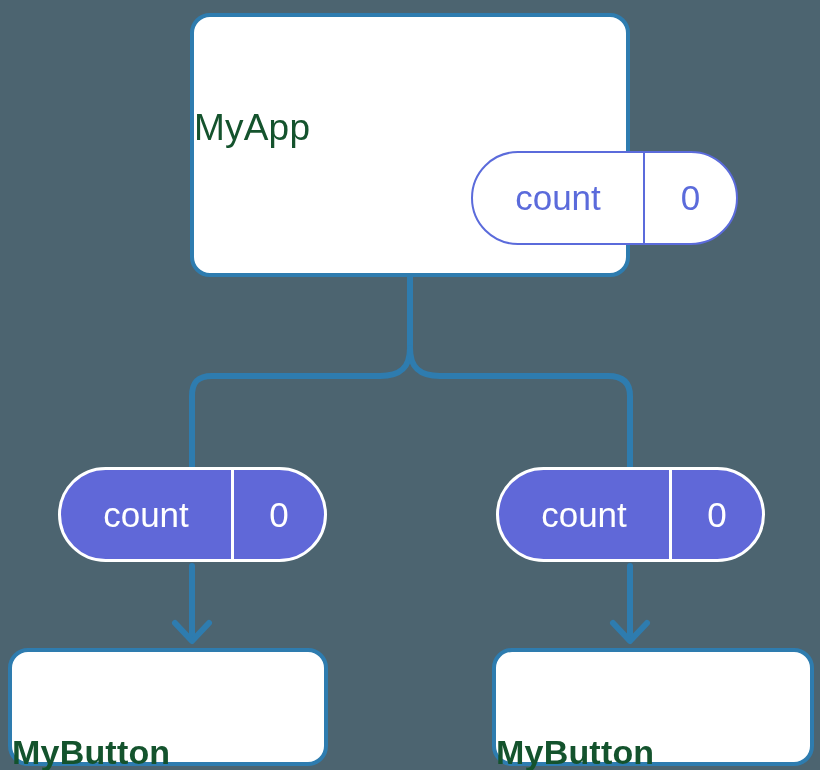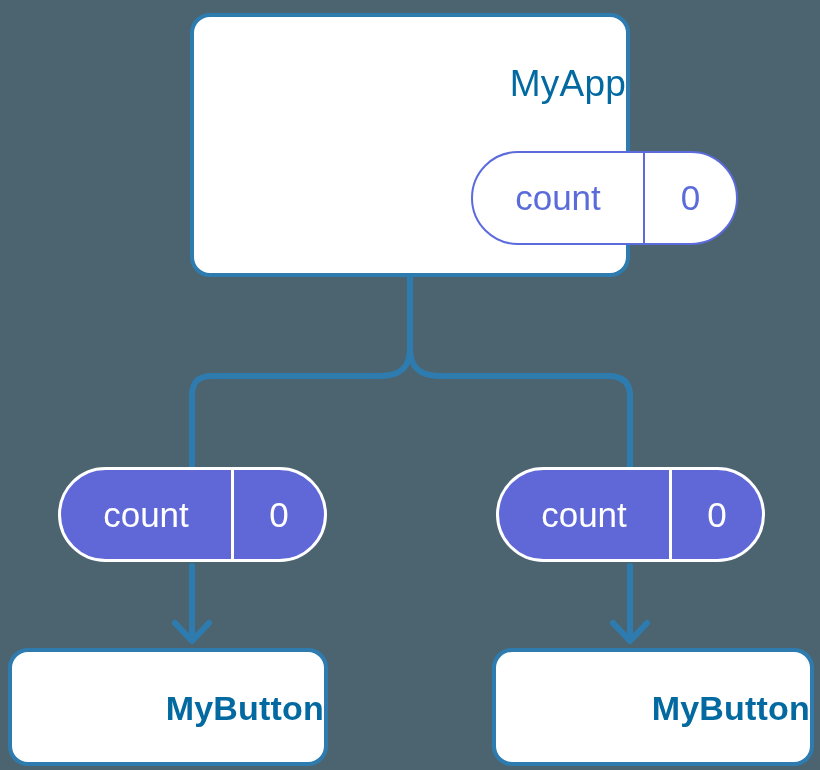--- a/index.html
+++ b/index.html
@@ -51,25 +51,26 @@
     left: 492px;
     top: 648px;
     width: 322px;
     height: 118px;
   }
 
   .node-title {
     position: absolute;
     left: 0;
     right: 0;
-    text-align: right;
-    color: #0369a1;
+    text-align: left;
+    color: #14532d;
     font-size: 37px;
     letter-spacing: .2px;
     white-space: nowrap;
+    margin-top: 44px;
   }
   #app-box .node-title {
     top: 46px;
   }
   .btn-title {
     top: 37px;
     font-size: 34px;
     font-weight: bold;
   }
 

